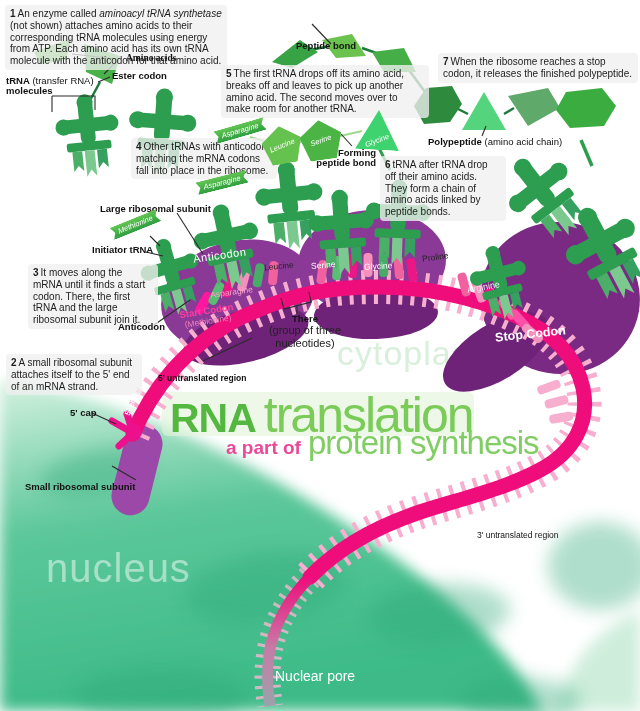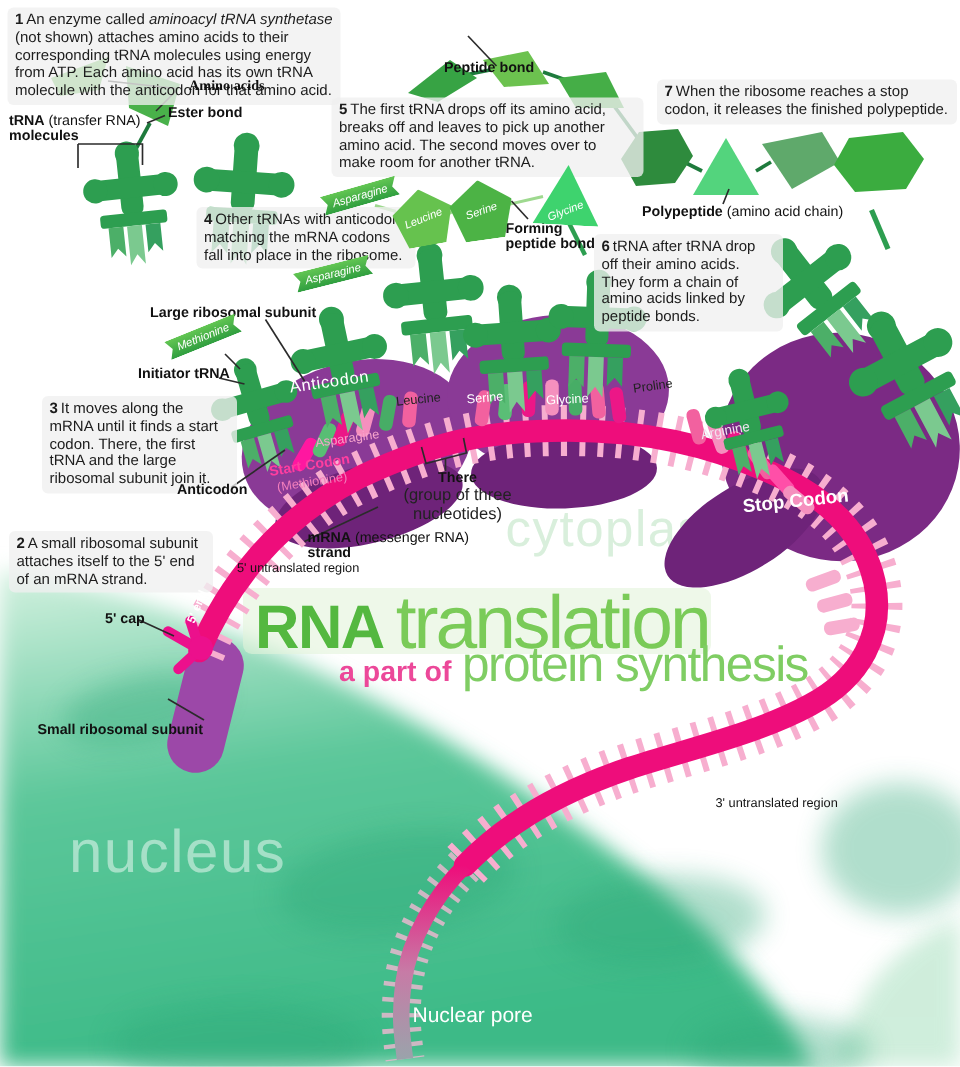--- a/index.html
+++ b/index.html
@@ -210,59 +210,55 @@
       <polyline points="281,298 284,309 311,302 309,292"></polyline>
       <line x1="297" y1="306" x2="297" y2="314"></line>
     </g>
   </svg>
 
   <div class="step" style="left:5px; top:5px; width:222px;">
     <b class="num">1</b><span>An enzyme called </span><i>aminoacyl tRNA synthetase</i><span> (not shown) attaches amino acids to their corresponding tRNA molecules using energy from ATP. Each amino acid has its own tRNA molecule with the anticodon for that amino acid.</span>
   </div>
 
   <div class="lbl" style="left:126px; top:53px;font-family:Liberation Serif, serif;">Amino acids</div>
-  <div class="lbl" style="left:112px; top:71px;">Ester bond</div>
+  <div class="lbl" style="left:112px; top:71px;">Ester codon</div>
   <div class="lbl" style="left:6px; top:76px;">
     <span>tRNA</span><span class="reg"> (transfer RNA)</span><br>
     <span>molecules</span>
   </div>
   <div class="lbl" style="left:296px; top:14px;margin-top:27px;">Peptide bond</div>
 
   <div class="step" style="left:221px; top:65px; width:208px;">
     <b class="num">5</b><span>The first tRNA drops off its amino acid, breaks off and leaves to pick up another amino acid. The second moves over to make room for another tRNA.</span>
   </div>
   <div class="step" style="left:438px; top:53px; width:200px;">
     <b class="num">7</b><span>When the ribosome reaches a stop codon, it releases the finished polypeptide.</span>
   </div>
   <div class="step" style="left:131px; top:138px; width:146px;">
     <b class="num">4</b><span>Other tRNAs with anticodons matching the mRNA codons fall into place in the ribosome.</span>
   </div>
-  <div class="lbl" style="left:337px; top:148px; width:64px; white-space:normal; text-align:left;">Forming peptide bond</div>
+  <div class="lbl" style="left:312px; top:148px; width:64px; white-space:normal; text-align:right;">Forming peptide bond</div>
   <div class="lbl" style="left:428px; top:137px;">
     <span>Polypeptide</span><span class="reg"> (amino acid chain)</span>
   </div>
-  <div class="step" style="left:396px; top:156px; width:126px;">
+  <div class="step" style="left:380px; top:156px; width:126px;">
     <b class="num">6</b><span>tRNA after tRNA drop off their amino acids. They form a chain of amino acids linked by peptide bonds.</span>
   </div>
 
   <div class="lbl" style="left:100px; top:204px;">Large ribosomal subunit</div>
   <div class="lbl" style="left:92px; top:245px;">Initiator tRNA</div>
   <div class="step" style="left:28px; top:264px; width:130px;">
     <b class="num">3</b><span>It moves along the mRNA until it finds a start codon. There, the first tRNA and the large ribosomal subunit join it.</span>
   </div>
   <div class="lbl" style="left:118px; top:322px;">Anticodon</div>
 
   <div class="step" style="left:6px; top:354px; width:136px;">
     <b class="num">2</b><span>A small ribosomal subunit attaches itself to the 5' end of an mRNA strand.</span>
   </div>
-  <div class="lbl" style="left:205px; top:354px;">
-    <span>mRNA</span><span class="reg"> (messenger RNA)</span><br>
-    <span>strand</span>
-  </div>
-  <div class="lbl reg" style="left:158px; top:374px; font-weight:normal; font-size:8.5px;">5' untranslated region</div>
+  <div class="lbl reg" style="left:158px; top:374px; font-weight:bold; font-size:8.5px;">5' untranslated region</div>
   <div class="lbl" style="left:70px; top:408px;">5' cap</div>
   <div class="lbl" style="left:25px; top:482px;">Small ribosomal subunit</div>
   <div class="lbl reg" style="left:477px; top:531px; font-weight:normal; font-size:8.5px;">3' untranslated region</div>
   <div style="left:275px; top:668px; color:#fff; font-size:14px;">Nuclear pore</div>
 
   <div class="dome-txt" style="left:193px; top:249px; color:#fff; font-size:11px; letter-spacing:.5px; transform:rotate(-8deg);">Anticodon</div>
   <div class="dome-txt" style="left:210px; top:287px; color:#f6a3cc; font-size:8.5px; transform:rotate(-8deg);">Asparagine</div>
   <div class="dome-txt" style="left:180px; top:305px; transform:rotate(-9deg); text-align:center;">
     <div style="color:#ff3da0; font-weight:bold; font-size:9.5px;">Start Codon</div>
     <div style="color:#f27ebc; font-size:8.5px;">(Methionine)</div>

